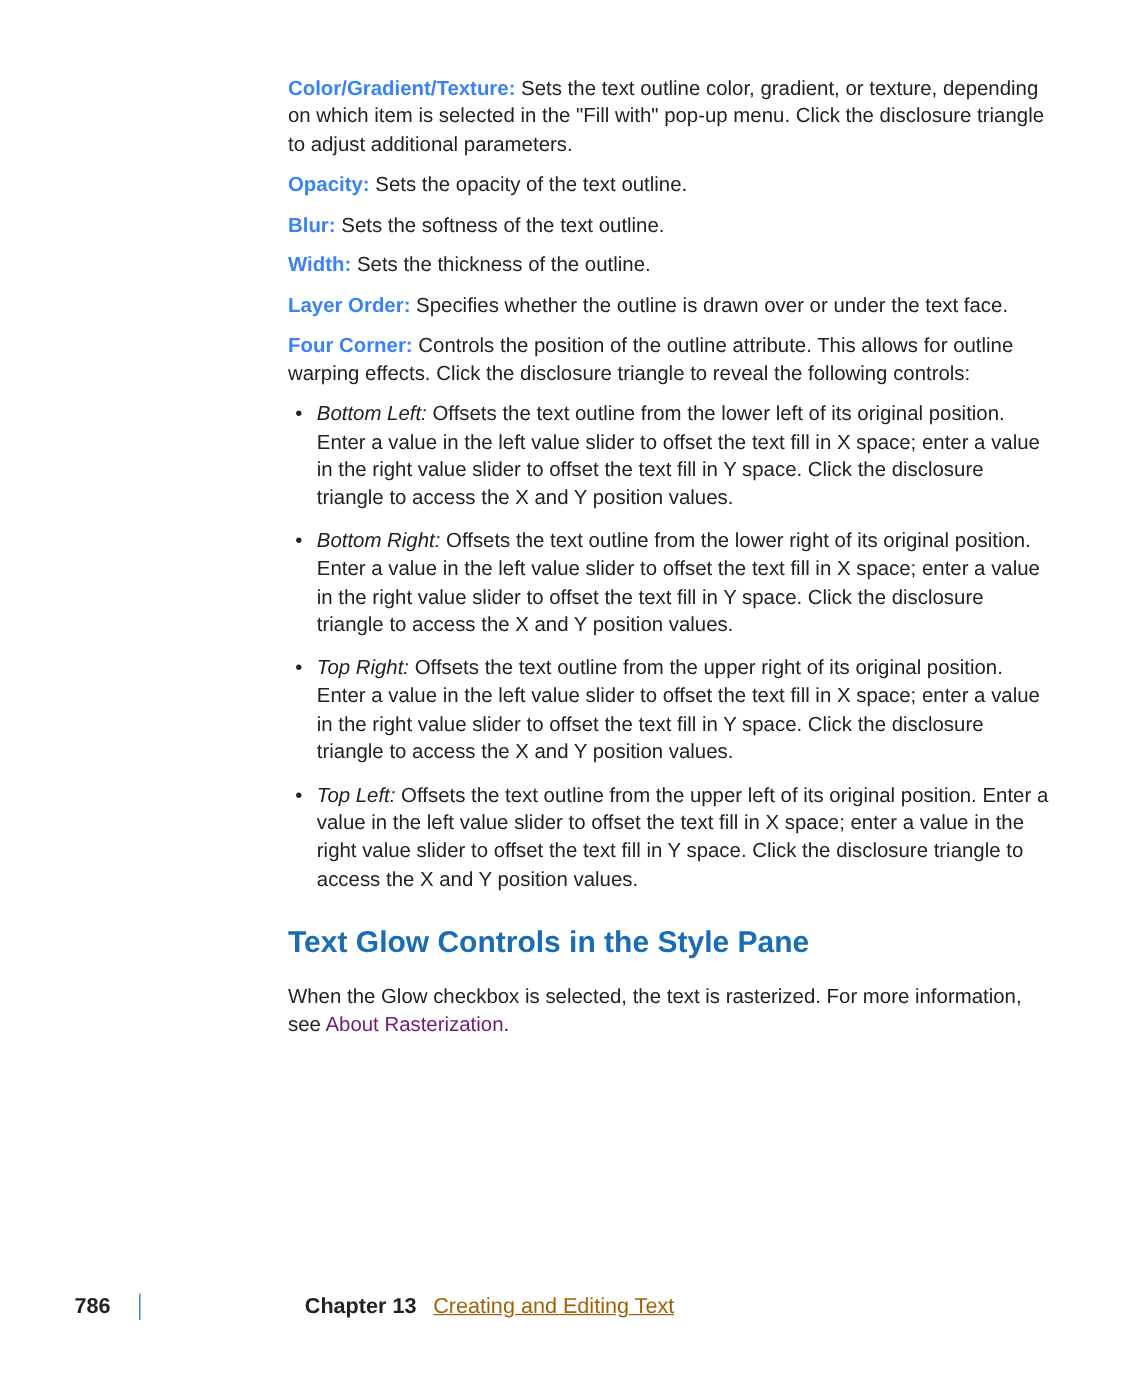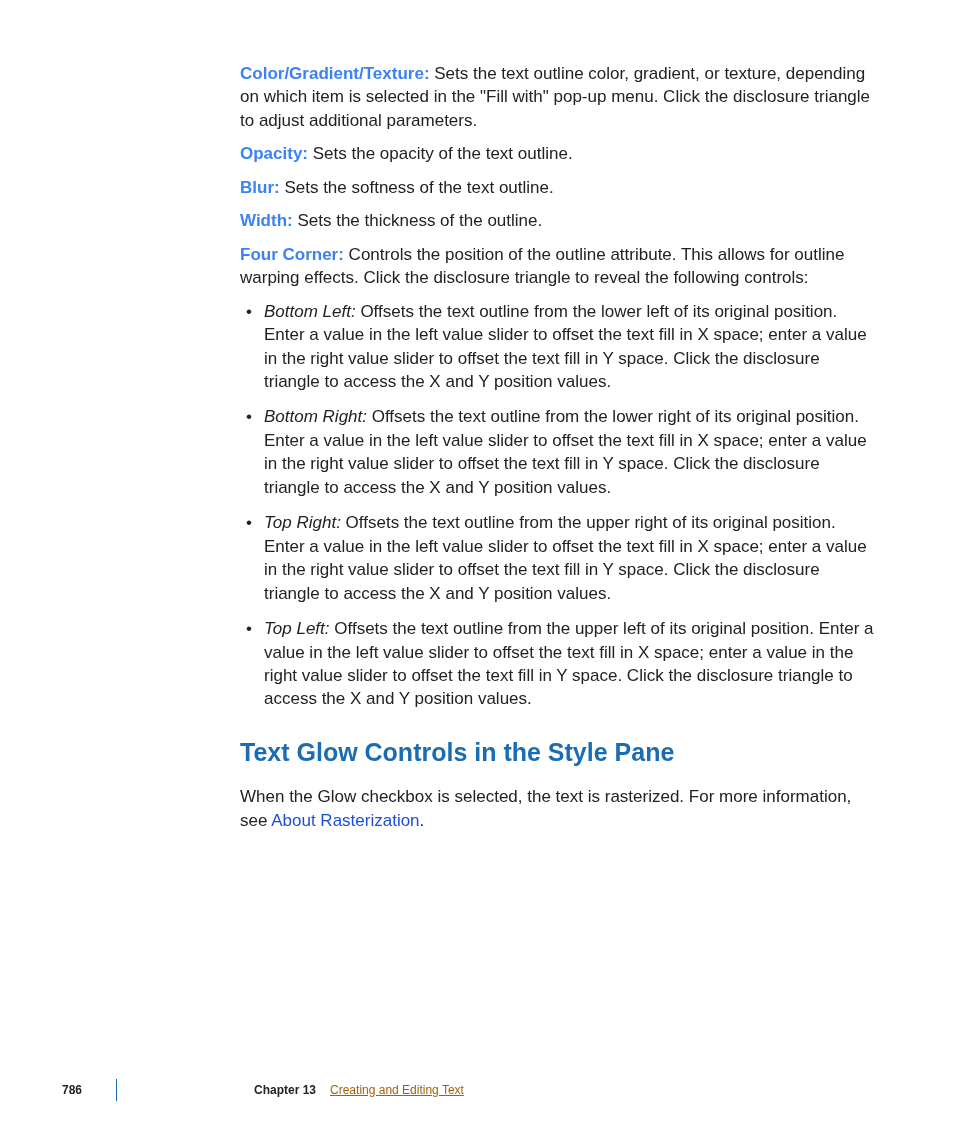--- a/index.html
+++ b/index.html
@@ -41,29 +41,29 @@
     top: 0;
   }
   .subterm { font-style: italic; }
   .section-heading {
     color: #1a6db3;
     font-size: 25px;
     font-weight: 600;
     margin-top: 24px;
     margin-bottom: 2px;
   }
-  .link { color: #1d4ed8; }
+  .link { color: #701a75; }
   .footer {
     position: absolute;
     left: 62px;
     bottom: 44px;
     width: 820px;
     display: flex;
     align-items: center;
-    font-size: 12px;
+    font-size: 18px;
   }
   .footer .page-num {
     font-weight: 700;
     color: #222;
     width: 56px;
   }
   .footer .divider {
     width: 1px;
     height: 22px;
     background: #1a6db3;
@@ -92,20 +92,23 @@
   <p class="para">
     <span class="term">Opacity:</span><span> Sets the opacity of the text outline.</span>
   </p>
   <p class="para">
     <span class="term">Blur:</span><span> Sets the softness of the text outline.</span>
   </p>
   <p class="para">
     <span class="term">Width:</span><span> Sets the thickness of the outline.</span>
   </p>
   <p class="para">
+    <span class="term">Layer Order:</span><span> Specifies whether the outline is drawn over or under the text face.</span>
+  </p>
+  <p class="para">
     <span class="term">Four Corner:</span><span> Controls the position of the outline attribute. This allows for outline warping effects. Click the disclosure triangle to reveal the following controls:</span>
   </p>
 
   <ul class="bullets">
     <li>
       <span class="subterm">Bottom Left:</span><span> Offsets the text outline from the lower left of its original position. Enter a value in the left value slider to offset the text fill in X space; enter a value in the right value slider to offset the text fill in Y space. Click the disclosure triangle to access the X and Y position values.</span>
     </li>
     <li>
       <span class="subterm">Bottom Right:</span><span> Offsets the text outline from the lower right of its original position. Enter a value in the left value slider to offset the text fill in X space; enter a value in the right value slider to offset the text fill in Y space. Click the disclosure triangle to access the X and Y position values.</span>
     </li>

